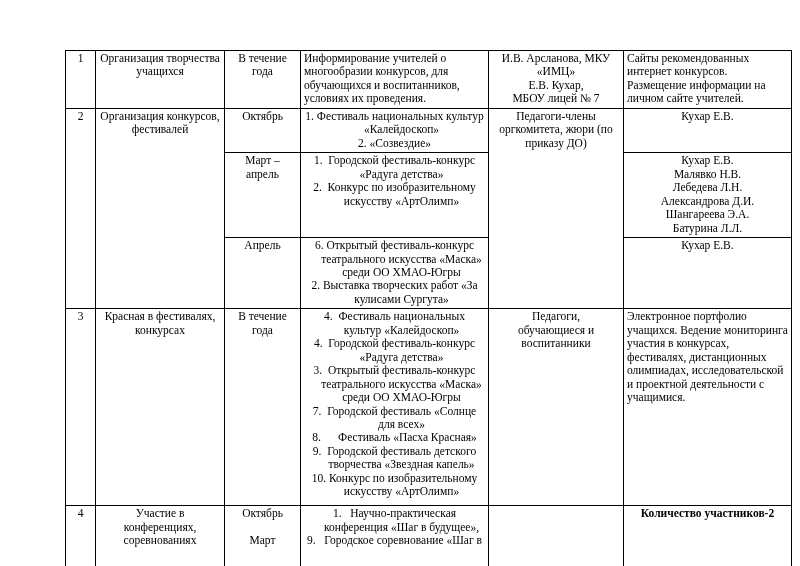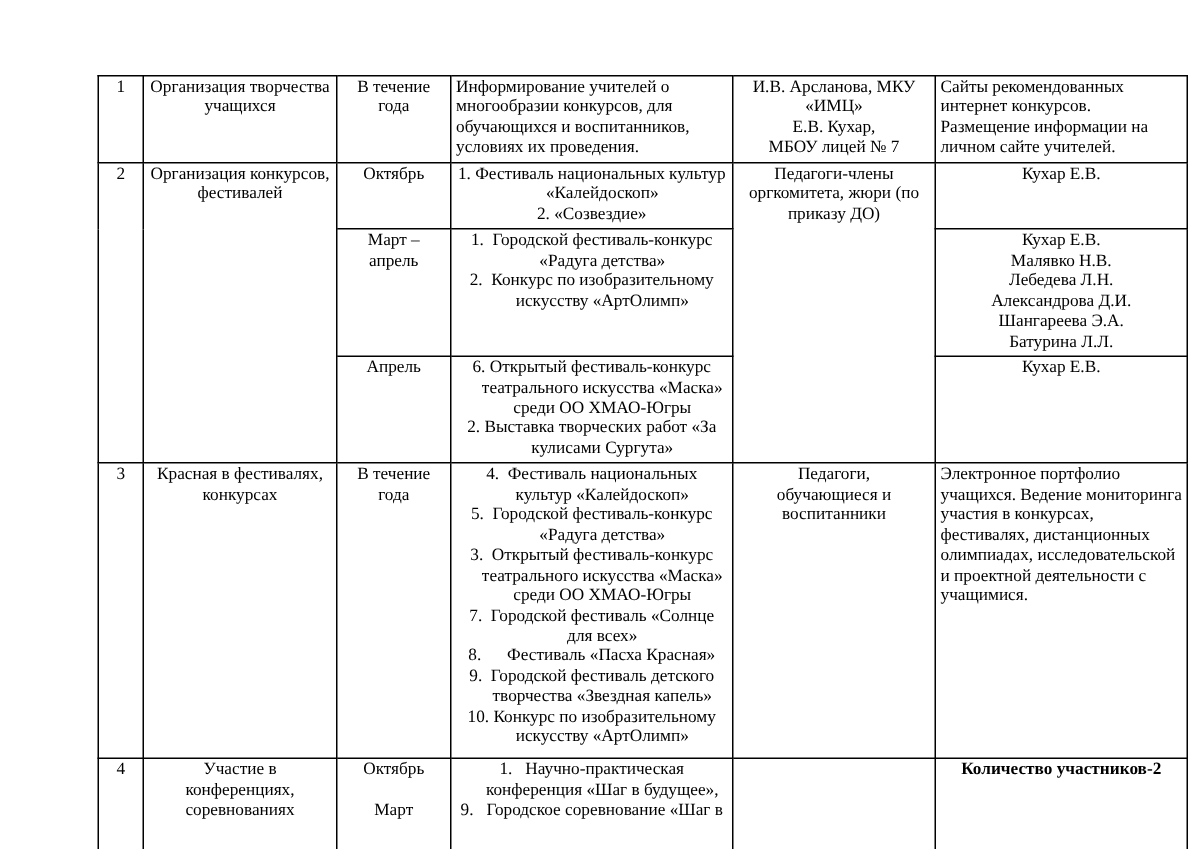--- a/index.html
+++ b/index.html
@@ -104,21 +104,21 @@
       </tr>
 
       <tr style="height:197px">
         <td class="tc">3</td>
         <td class="tc pre">Красная в фестивалях,
 конкурсах</td>
         <td class="tc pre">В течение
 года</td>
         <td class="tl">
             <div class="li">4.  Фестиваль национальных культур «Калейдоскоп»</div>
-            <div class="li">5.  Городской фестиваль-конкурс «Радуга детства»</div>
+            <div class="li">4.  Городской фестиваль-конкурс «Радуга детства»</div>
             <div class="li">3.  Открытый фестиваль-конкурс театрального искусства «Маска» среди ОО ХМАО-Югры</div>
             <div class="li">7.  Городской фестиваль «Солнце для всех»</div>
             <div class="li">8.      Фестиваль «Пасха Красная»</div>
             <div class="li">9.  Городской фестиваль детского творчества «Звездная капель»</div>
             <div class="li">10. Конкурс по изобразительному искусству «АртОлимп»</div>
           </td>
         <td class="tc pre">Педагоги,
 обучающиеся и
 воспитанники</td>
         <td class="tl">Электронное портфолио учащихся.  Ведение мониторинга участия в конкурсах, фестивалях, дистанционных олимпиадах, исследовательской и проектной деятельности с учащимися.</td>

